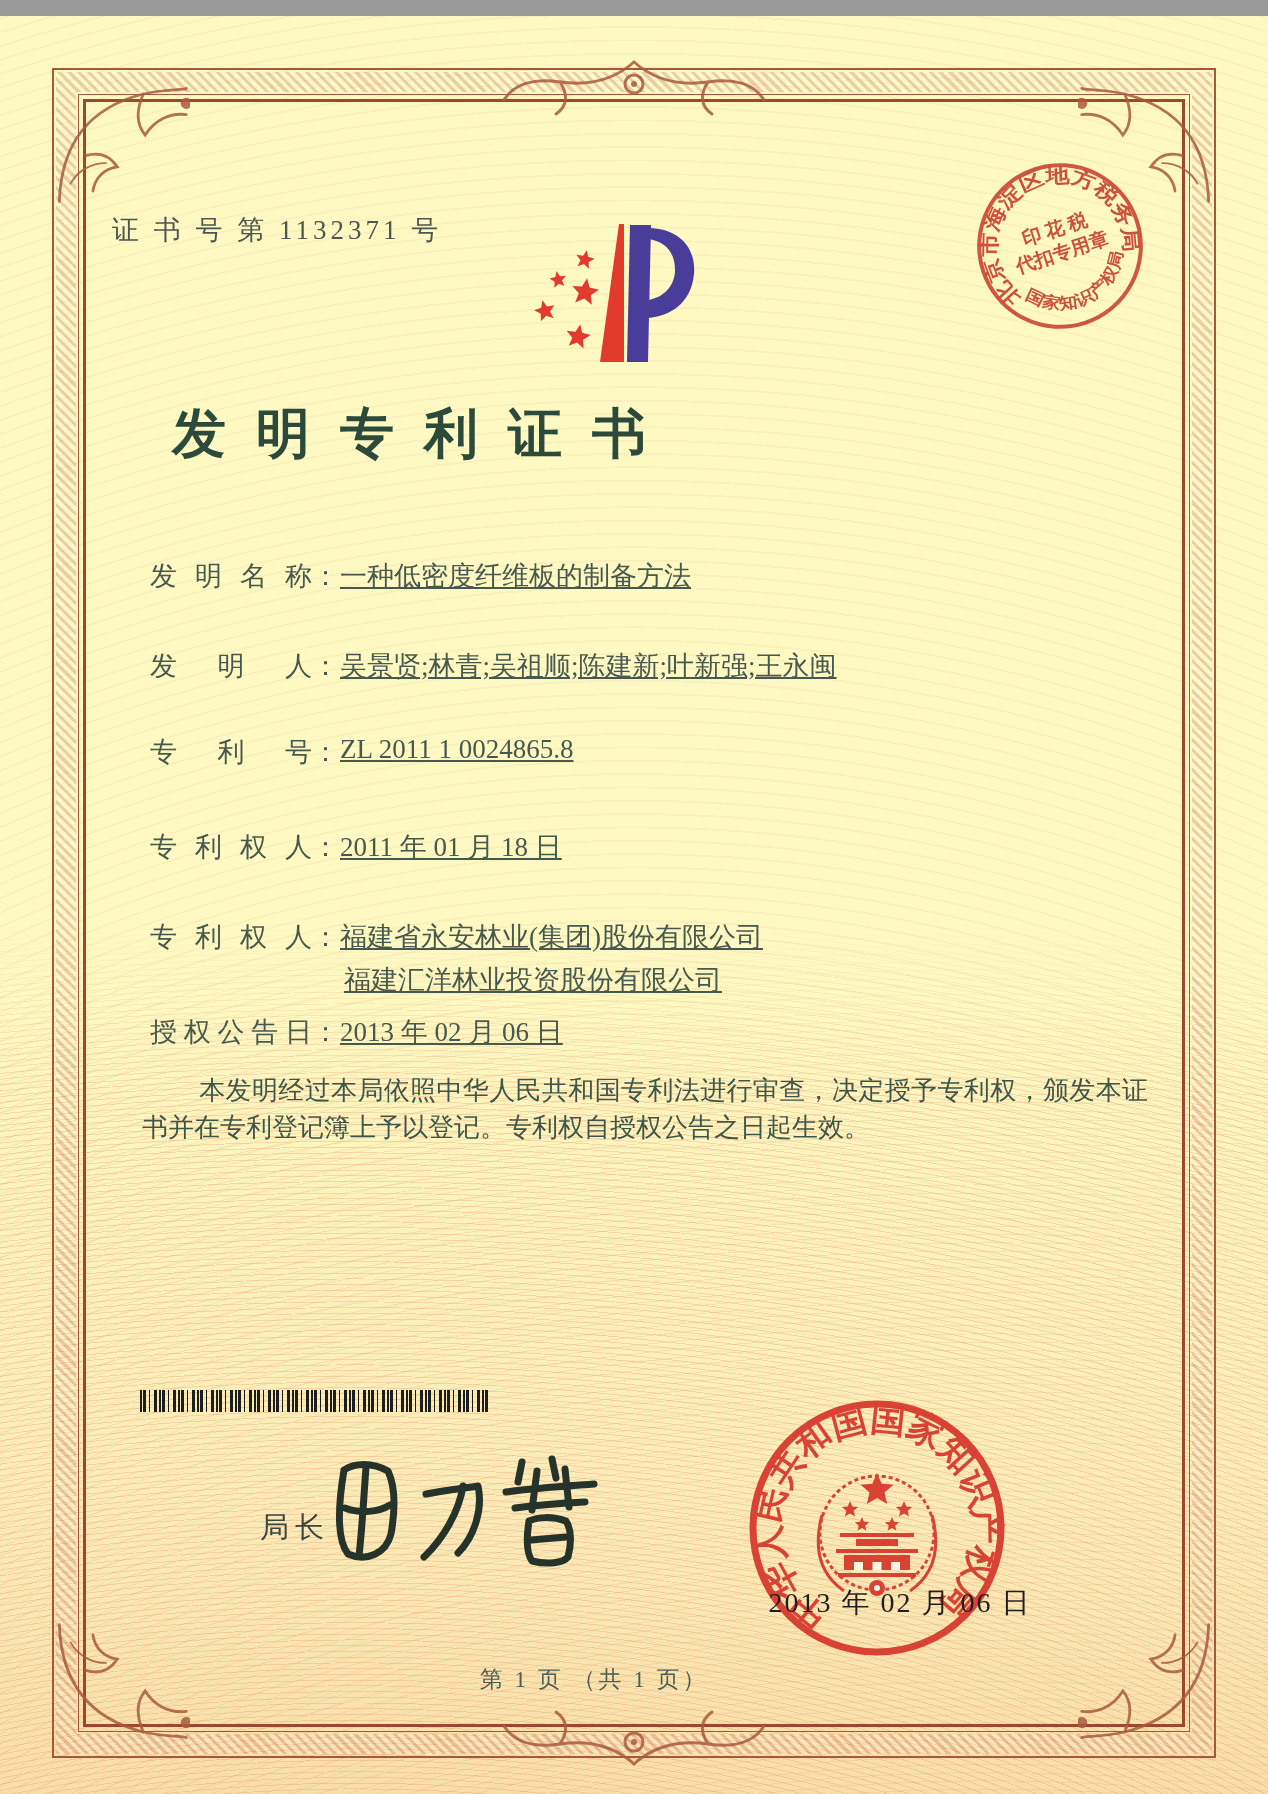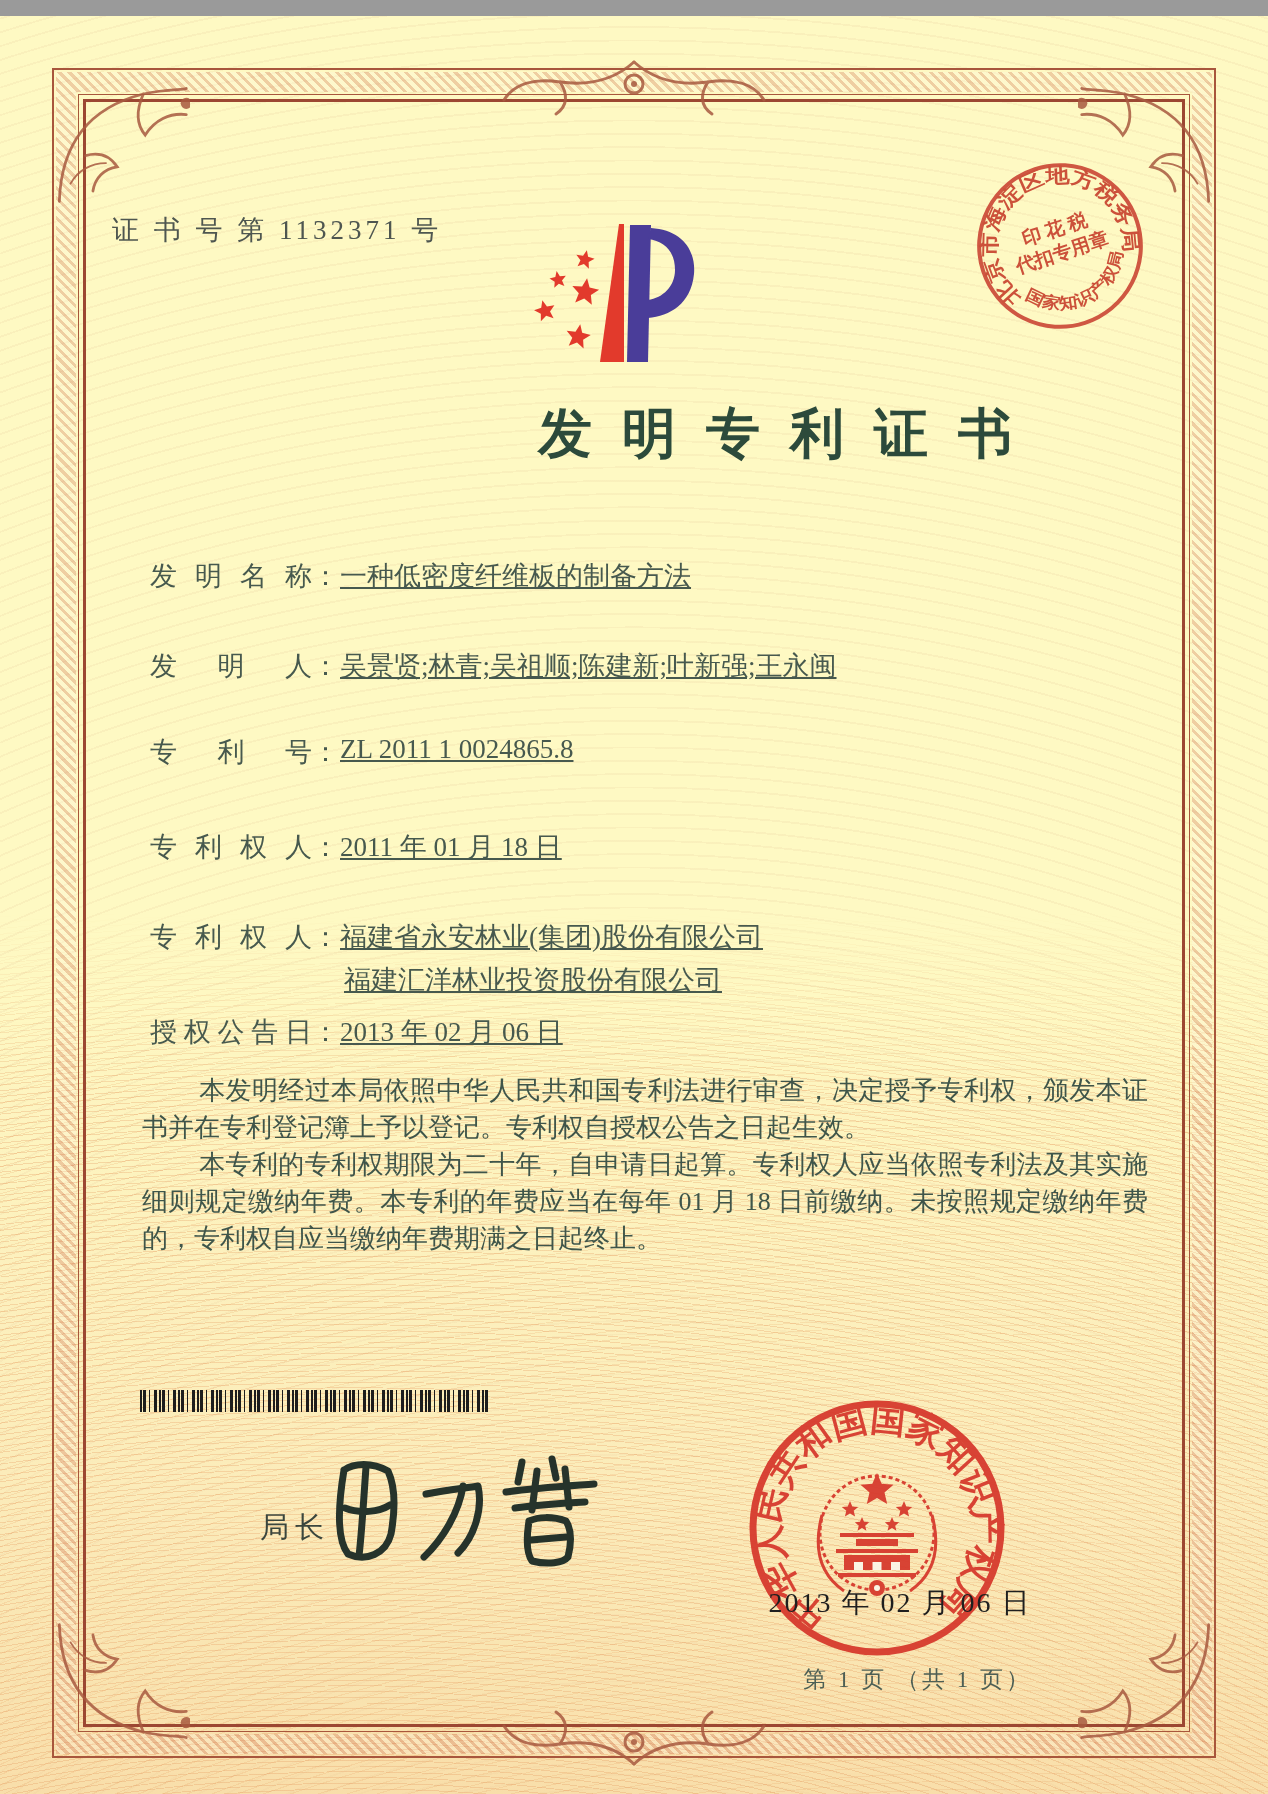--- a/index.html
+++ b/index.html
@@ -29,21 +29,21 @@
   .corner.tr{right:50px;top:50px;transform:scaleX(-1);}
   .corner.bl{left:50px;bottom:50px;transform:scaleY(-1);}
   .corner.br{right:50px;bottom:50px;transform:scale(-1,-1);}
   .edge-orn{position:absolute;width:280px;height:64px;left:494px;pointer-events:none;opacity:.85;}
   .edge-orn.top{top:38px;}
   .edge-orn.bottom{bottom:38px;transform:scaleY(-1);}
   
   .cert-number{position:absolute;left:112px;top:196px;font-size:27px;letter-spacing:4px;color:#4e5650;}
   .logo{position:absolute;left:520px;top:194px;width:236px;height:160px;}
   .tax-stamp{position:absolute;left:964px;top:134px;width:192px;height:192px;transform:rotate(-18deg);opacity:.92;}
-  .title{position:absolute;left:142px;top:382px;width:870px;text-align:right;
+  .title{position:absolute;left:142px;top:382px;width:870px;text-align:left;
     font-size:54px;font-weight:600;letter-spacing:30px;padding-left:30px;color:#2c4a3b;}
   
   .row{position:absolute;left:150px;font-size:27px;color:#47594e;white-space:nowrap;text-decoration:underline;}
   .f-label{display:inline-block;width:162px;text-align:justify;text-align-last:justify;vertical-align:top;}
   .f-colon{display:inline-block;width:24px;text-align:center;vertical-align:top;}
   .f-value{margin-left:4px;}
   .row.r1{top:542px;} .row.r2{top:632px;} .row.r3{top:718px;}
   .row.r4{top:813px;} .row.r5{top:903px;} .row.r5b{top:946px;padding-left:190px;}
   .row.r6{top:998px;}
   
@@ -51,21 +51,21 @@
     color:#3f554a;text-align:justify;}
   .body-text p{margin:0;text-indent:2.2em;}
   
   .barcode{position:absolute;left:140px;top:1374px;width:350px;height:22px;
     background:repeating-linear-gradient(90deg,#1d1d1d 0 2px,rgba(0,0,0,0) 2px 3px,#1d1d1d 3px 6px,rgba(0,0,0,0) 6px 9px,#1d1d1d 9px 10px,rgba(0,0,0,0) 10px 14px,#1d1d1d 14px 17px,rgba(0,0,0,0) 17px 19px);}
   .sig-title{position:absolute;left:260px;top:1492px;font-size:29px;letter-spacing:6px;color:#3a463e;}
   .sig-svg{position:absolute;left:300px;top:1428px;width:320px;height:140px;}
   .seal{position:absolute;left:742px;top:1377px;width:270px;height:270px;opacity:.93;}
   .seal-date{position:absolute;left:735px;top:1568px;width:330px;text-align:center;
     font-size:28px;letter-spacing:2px;color:#1f1f1f;}
-  .footer{position:absolute;left:132px;top:1648px;width:900px;text-align:right;
+  .footer{position:absolute;left:144px;top:1648px;width:900px;text-align:center;
     font-size:23px;letter-spacing:3px;color:#4d5f55;}
   .sr{position:absolute;width:1px;height:1px;overflow:hidden;clip:rect(0 0 0 0);white-space:nowrap;}
   svg text{font-family:"Liberation Serif","DejaVu Serif",serif;}
 </style>
 </head>
 <body>
 
 <div class="page">
 
   <div class="waves-all"></div>
@@ -183,21 +183,20 @@
   </div>
   <div class="row r5b">
     <span class="f-value">福建汇洋林业投资股份有限公司</span>
   </div>
   <div class="row r6">
     <span class="f-label">授权公告日</span><span class="f-colon">：</span><span class="f-value">2013 年 02 月 06 日</span>
   </div>
 
   <div class="body-text">
     <p>本发明经过本局依照中华人民共和国专利法进行审查，决定授予专利权，颁发本证书并在专利登记簿上予以登记。专利权自授权公告之日起生效。</p>
-    <p>本专利的专利权期限为二十年，自申请日起算。专利权人应当依照专利法及其实施细则规定缴纳年费。本专利的年费应当在每年 01 月 18 日前缴纳。未按照规定缴纳年费的，专利权自应当缴纳年费期满之日起终止。</p>
   </div>
 
   <div class="barcode"></div>
 
   <div class="sig-title">局长</div>
   <span class="sr">田力普</span>
   <svg class="sig-svg" viewBox="0 0 320 140">
     <g fill="none" stroke="#26332b" stroke-width="7" stroke-linecap="round" stroke-linejoin="round">
       <path d="M44,26 C38,62 37,96 48,110 C66,118 86,110 91,90 C96,62 94,40 88,27 C72,18 54,19 44,26"></path>
       <path d="M45,64 C60,70 79,68 90,61"></path>

